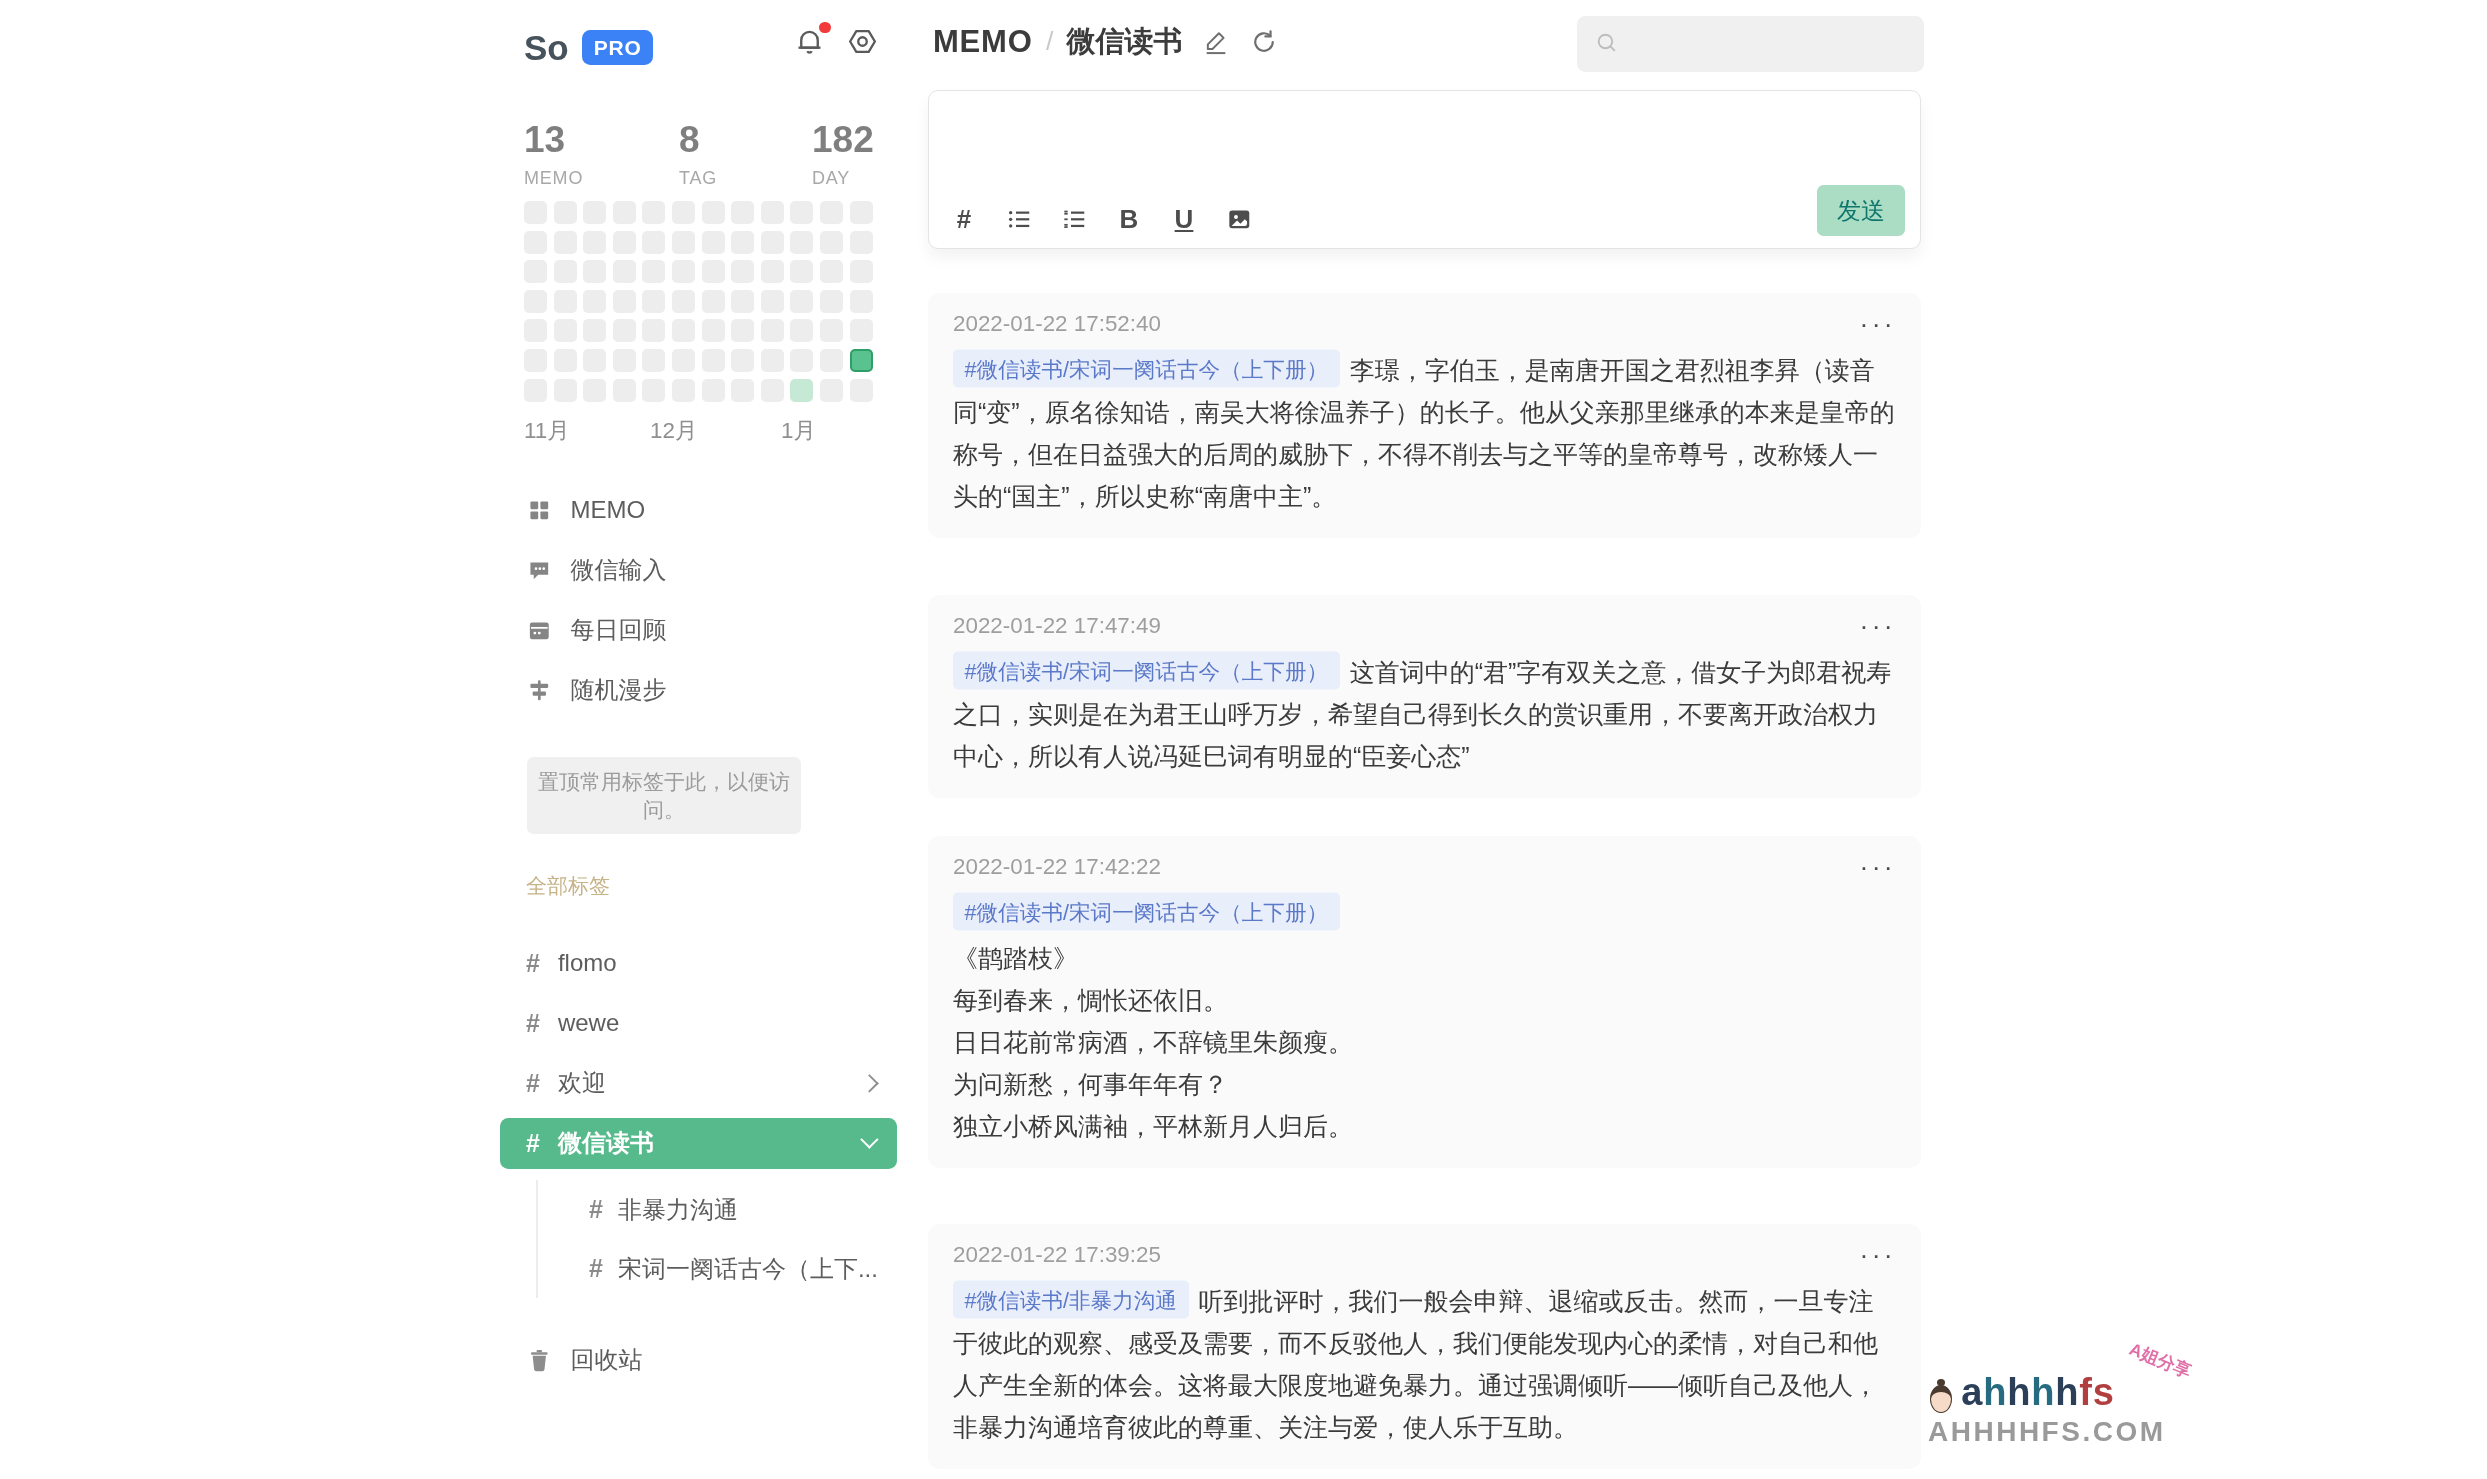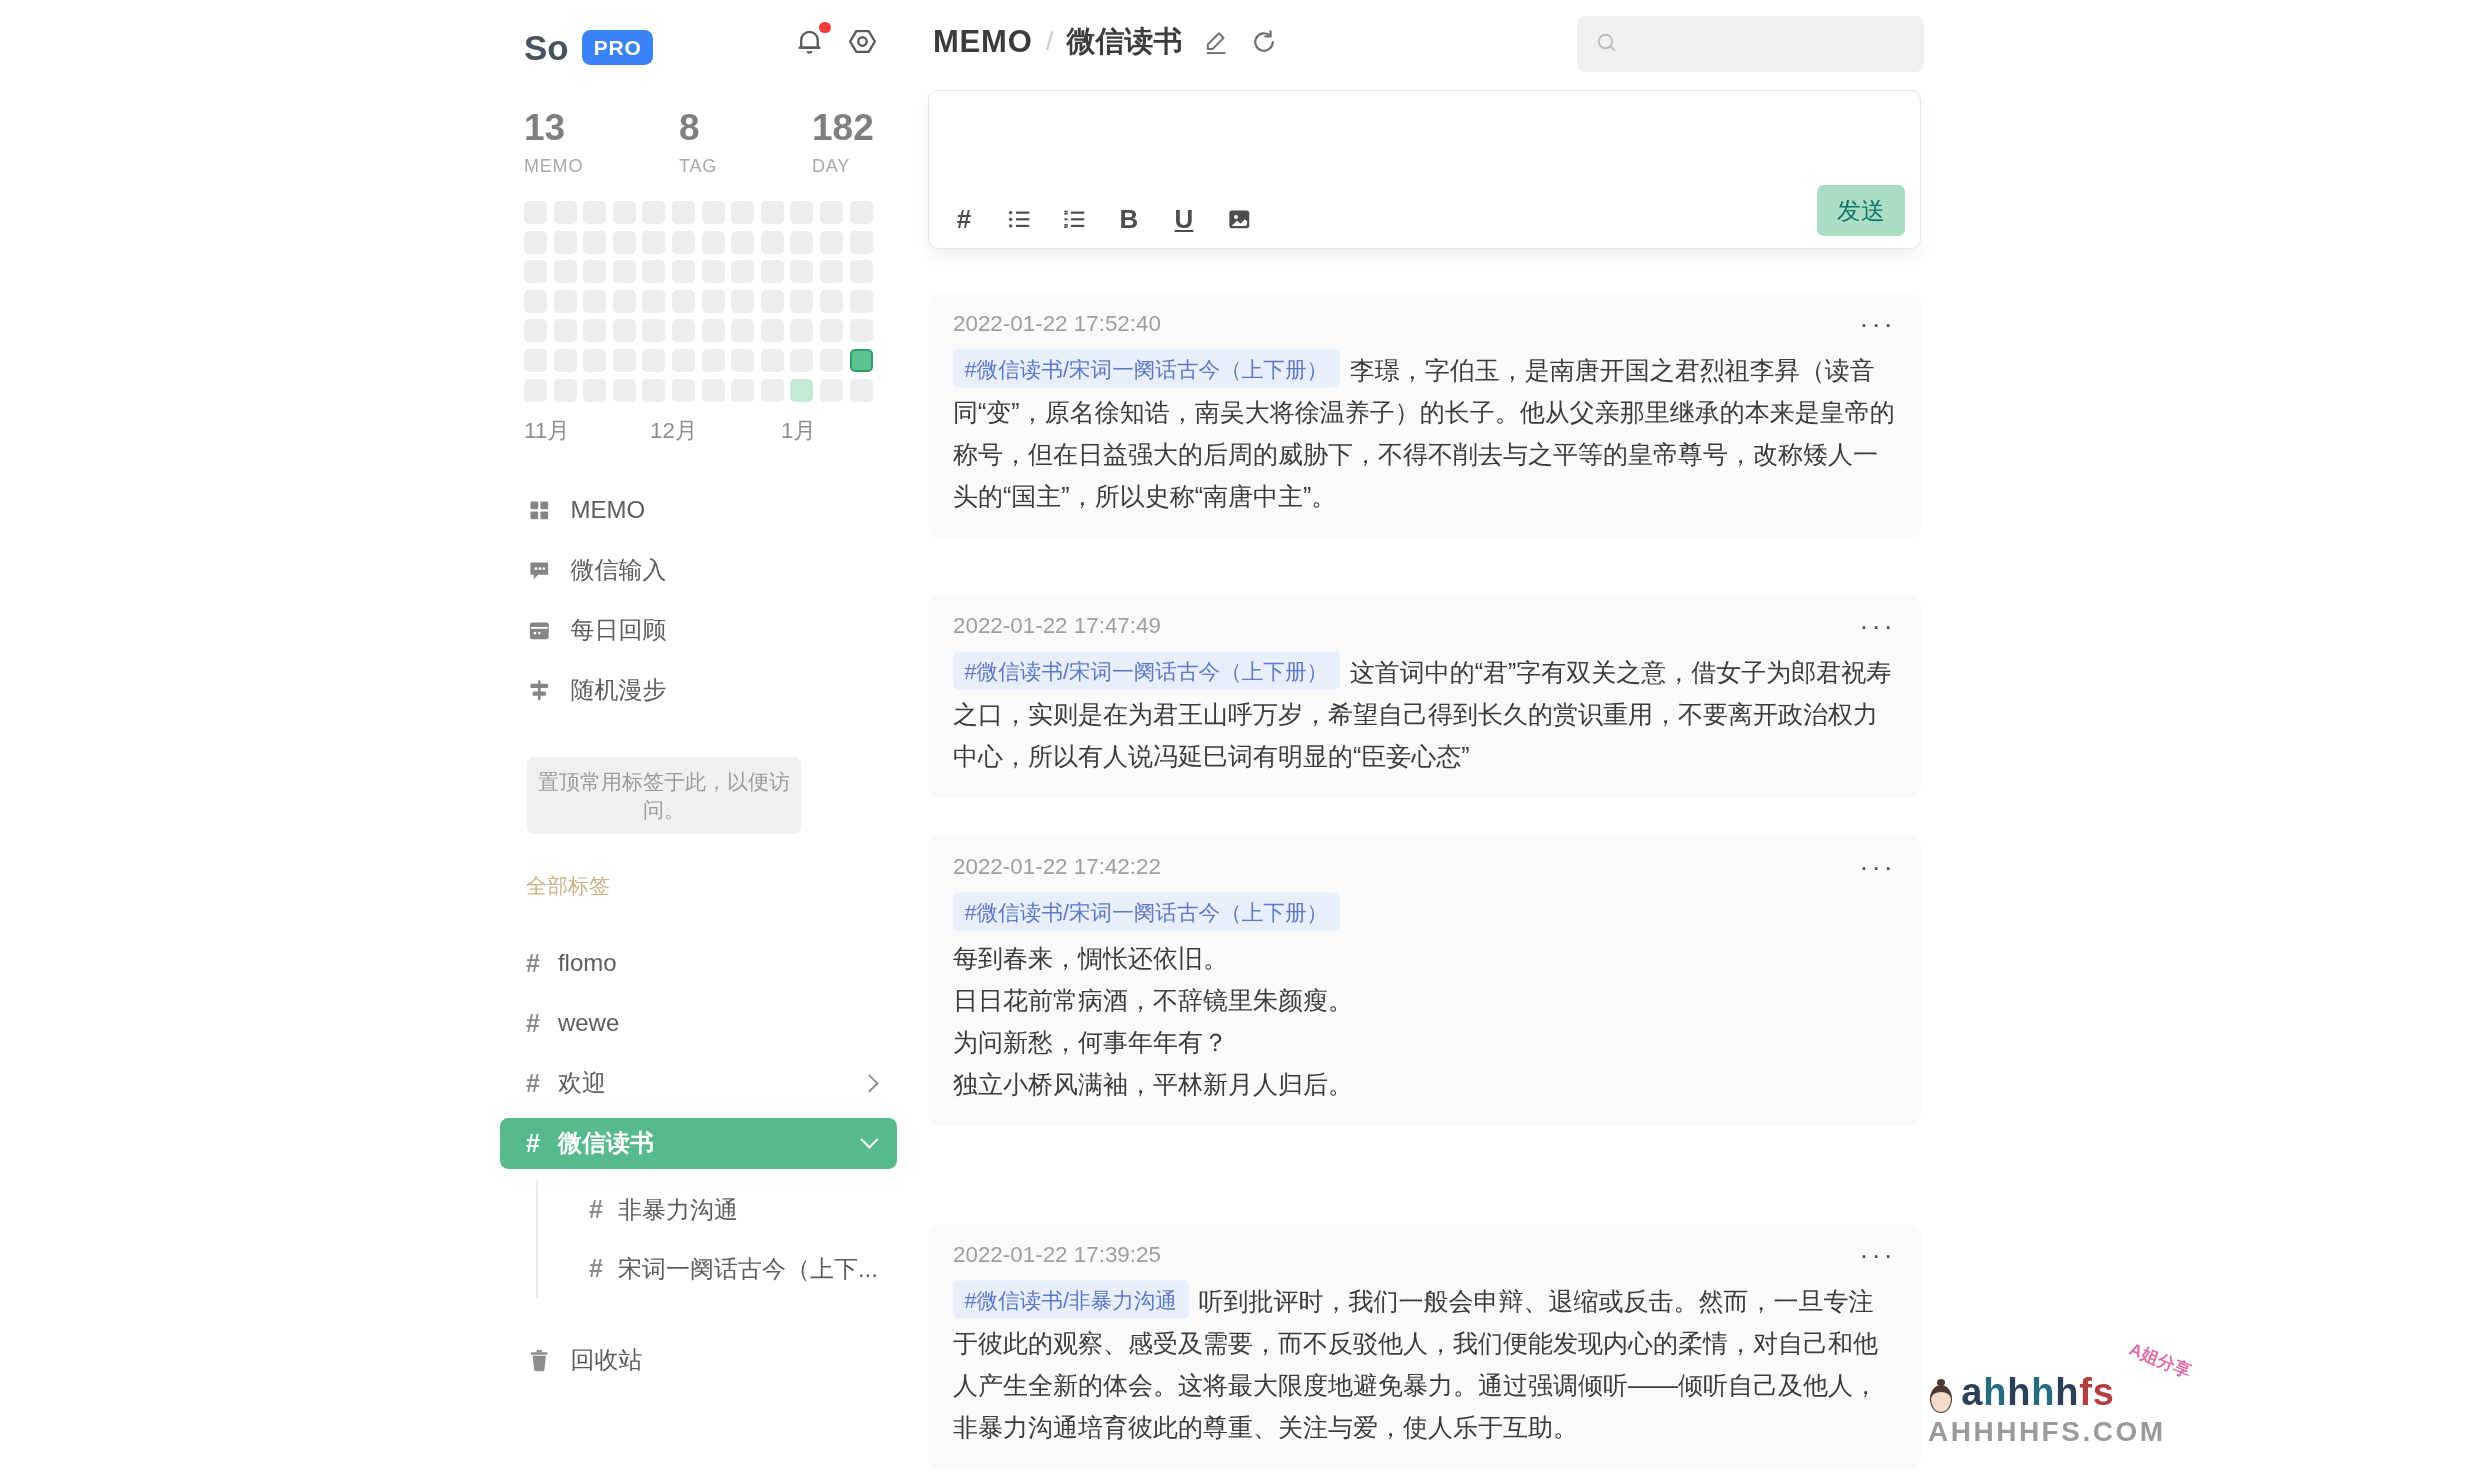--- a/index.html
+++ b/index.html
@@ -10,21 +10,21 @@
   .sidebar{position:absolute;left:500px;top:0;width:397px;height:1479px;background:#fff;}
   .logo-row{position:relative;margin:25px 0 0 24px;height:45px;display:flex;align-items:center;gap:13.3px;}
   .logo{font-size:35px;font-weight:bold;color:#46525c;}
   .badge{background:#3b82f6;color:#fff;font-size:21px;font-weight:bold;padding:5.8px 11.6px;border-radius:8.3px;letter-spacing:0.8px;}
   .topbar-icons{position:absolute;left:269px;top:0;display:flex;gap:20px;}
   .tb-icon{position:relative;width:33px;height:33px;display:inline-flex;}
   .tb-icon svg{width:33px;height:33px;}
   .dot{position:absolute;top:-3.3px;right:-5px;width:11.6px;height:11.6px;border-radius:50%;background:#f23a3a;}
 
   .stats-row{position:relative;margin-top:37px;height:71px;}
-  .stat{position:absolute;top:0;}
+  .stat{position:absolute;top:12px;}
   .stat-value{font-size:37px;font-weight:bold;color:#7f7f7f;}
   .stat-label{font-size:18px;color:#a8a8a8;margin-top:6.6px;letter-spacing:0.8px;}
 
   .heatmap{margin:23px 0 0 24px;display:grid;grid-template-columns:repeat(12,23px);grid-auto-rows:23px;gap:6.6px;width:352px;}
   .hm-cell{background:#ededed;border-radius:5px;box-sizing:border-box;}
   .hm-cell.light{background:#c6e9d5;}
   .hm-cell.active{background:#5ac28f;border:2.5px solid #2e9e67;}
 
   .months{position:relative;margin:13.3px 0 0 24px;height:28px;font-size:22.4px;color:#8f8f8f;}
   .month{position:absolute;top:0;}
@@ -413,20 +413,21 @@
             <div class="memo-text"><span class="chip">#微信读书/宋词一阕话古今（上下册）</span><span>这首词中的“君”字有双关之意，借女子为郎君祝寿之口，实则是在为君王山呼万岁，希望自己得到长久的赏识重用，不要离开政治权力中心，所以有人说冯延巳词有明显的“臣妾心态”</span></div>
           </div>
         </article>
         <article class="memo-card" style="top: 836px;">
           <div class="card-head">
             <span class="timestamp">2022-01-22 17:42:22</span>
             <span class="card-menu">···</span>
           </div>
           <div class="memo-body">
             <div class="chip-line"><span class="chip">#微信读书/宋词一阕话古今（上下册）</span></div>
+            <div class="memo-line">《鹊踏枝》</div>
             <div class="memo-line">每到春来，惆怅还依旧。</div>
             <div class="memo-line">日日花前常病酒，不辞镜里朱颜瘦。</div>
             <div class="memo-line">为问新愁，何事年年有？</div>
             <div class="memo-line">独立小桥风满袖，平林新月人归后。</div>
           </div>
         </article>
         <article class="memo-card" style="top: 1224px;">
           <div class="card-head">
             <span class="timestamp">2022-01-22 17:39:25</span>
             <span class="card-menu">···</span>

